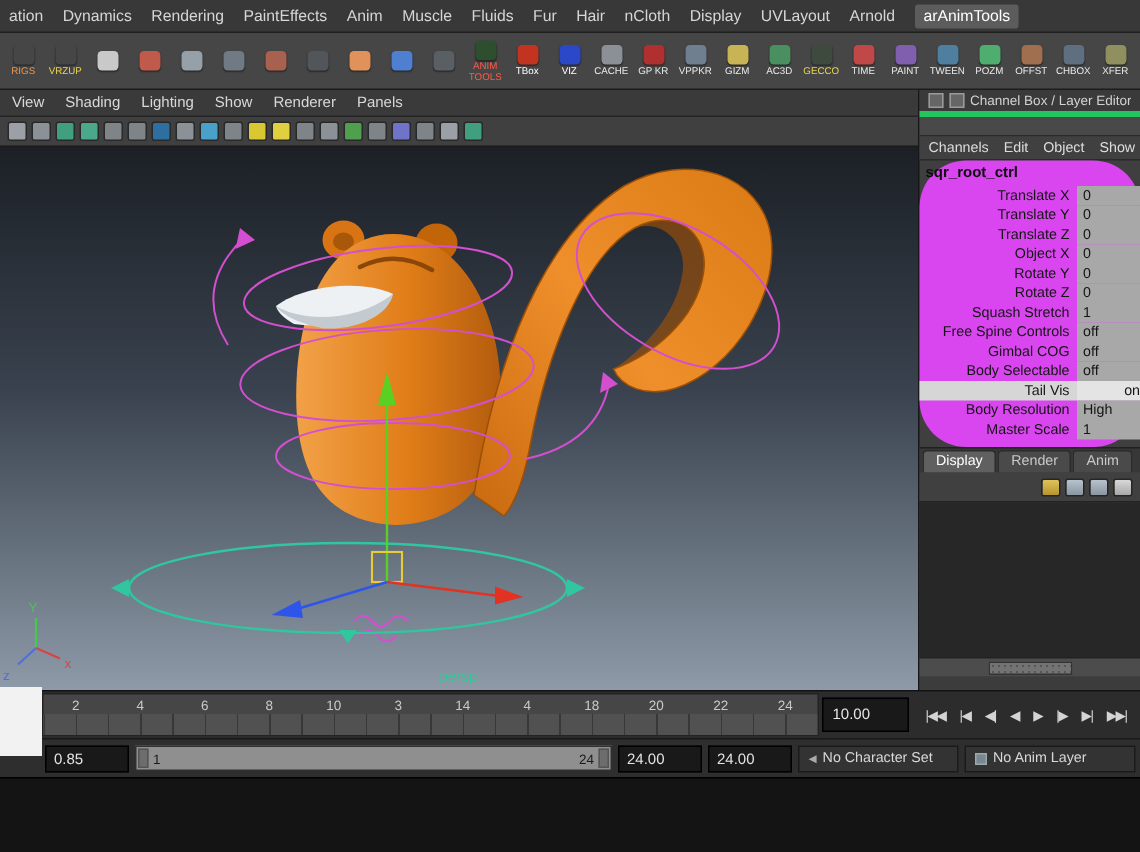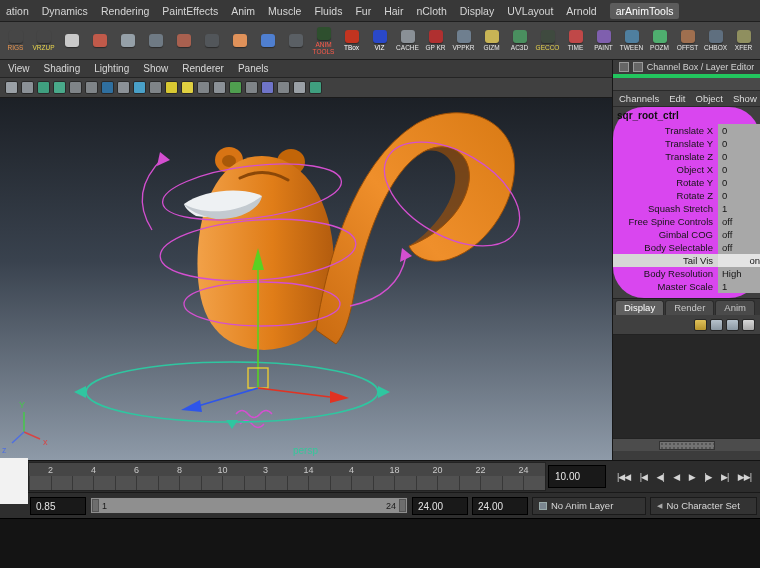--- a/index.html
+++ b/index.html
@@ -583,25 +583,25 @@
   <div class="range-row">
     <div class="rs-field f56">0.85</div>
     <div class="range-track">
       <div class="range-handle left"></div>
       <span>1</span>
       <span>24</span>
       <div class="range-handle right"></div>
     </div>
     <div class="rs-field f56">24.00</div>
     <div class="rs-field f56">24.00</div>
+    <div class="dropdown dd-char">
+      <span class="dd-caret">◀</span>
+      <span>No Character Set</span>
+    </div>
     <div class="dropdown dd-anim">
       <div class="dd-icon"></div>
       <span>No Anim Layer</span>
     </div>
-    <div class="dropdown dd-char">
-      <span class="dd-caret">◀</span>
-      <span>No Character Set</span>
-    </div>
   </div>
 
   <div class="bottom-strip"></div>
   <div class="white-corner"></div>
 </div>
 
 </body></html>

